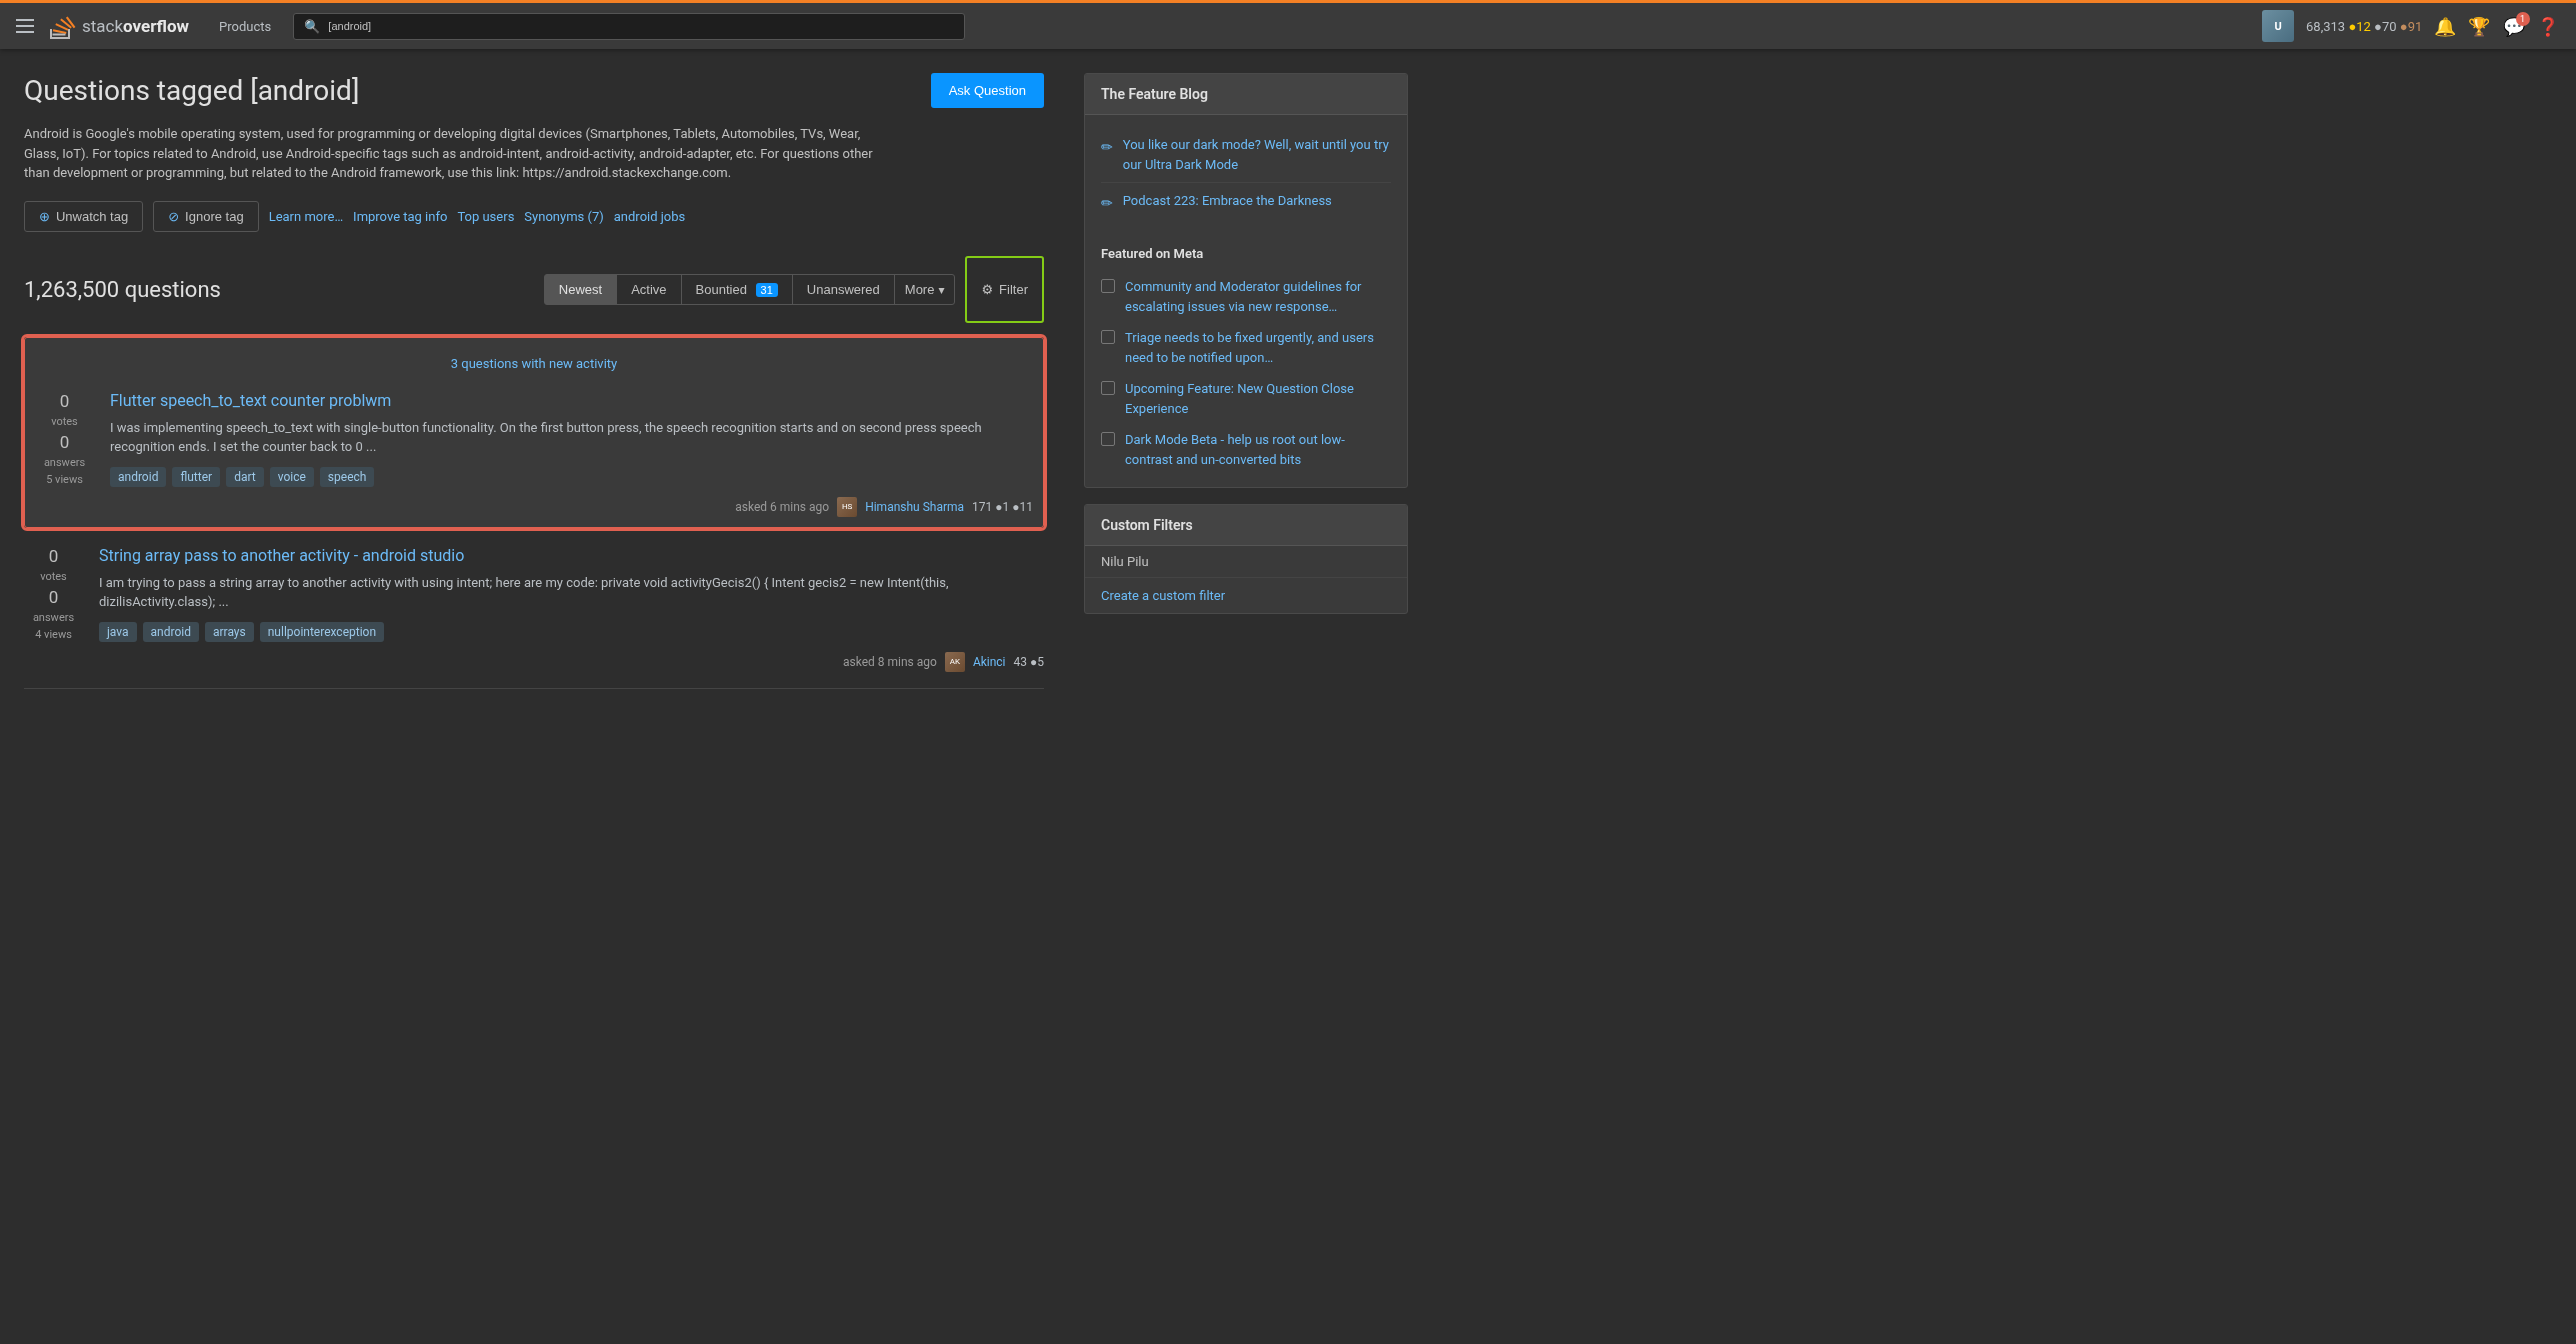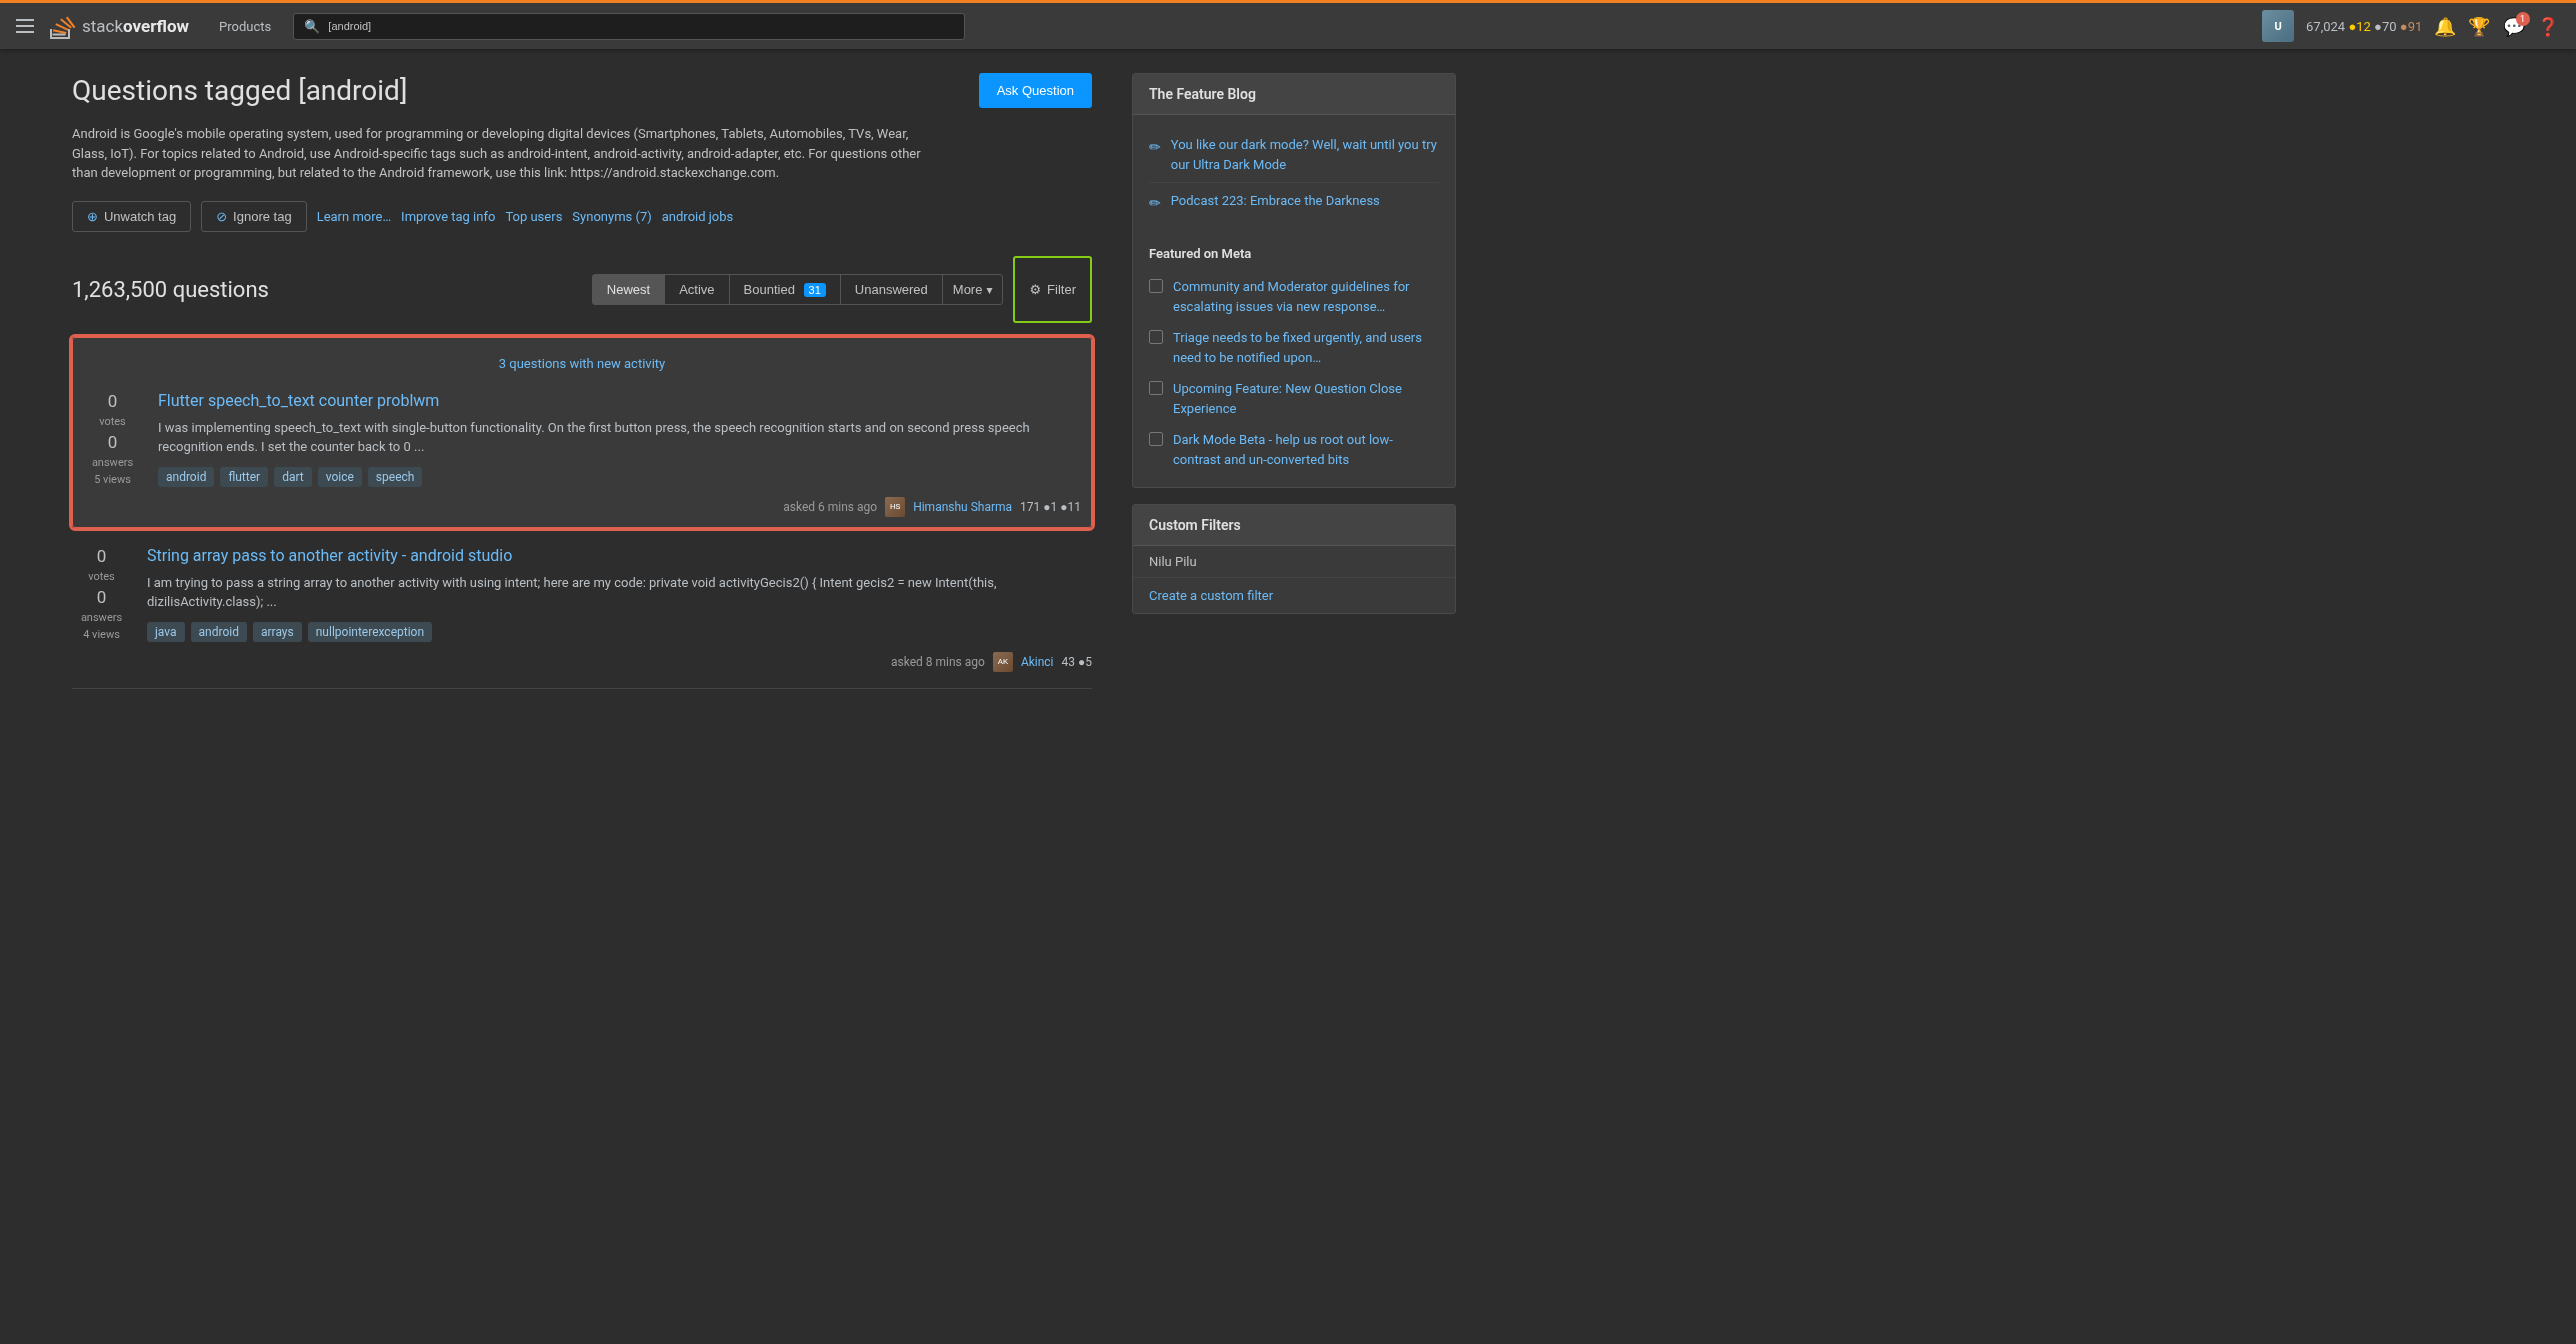--- a/index.html
+++ b/index.html
@@ -86,21 +86,20 @@
       display: flex;
       margin-top: 49px;
       min-height: calc(100vh - 49px);
     }
 
     
     #content {
       flex: 1;
       padding: 24px 24px 24px 24px;
       max-width: 1068px;
-      margin-left: 48px;
     }
 
     
     .page-header {
       display: flex; align-items: center; justify-content: space-between;
       margin-bottom: 16px;
     }
     .page-title {
       font-size: 28px; font-weight: 400; color: #e0e0e0;
     }
@@ -314,21 +313,21 @@
     </span>
   </a>
   <a href="#" class="nav-link">Products</a>
   <div class="search-bar">
     <span class="search-icon-svg">🔍</span>
     <input type="text" value="[android]" style="">
   </div>
   <div class="header-right">
     <div class="user-avatar">U</div>
     <span class="user-rep">
-      <span>67,024</span>
+      <span>68,313</span>
       <span class="rep-gold"> ●<span>12</span></span>
       <span class="rep-silver"> ●<span>70</span></span>
       <span class="rep-bronze"> ●<span>91</span></span>
     </span>
     <span class="header-icon">🔔</span>
     <span class="header-icon">🏆</span>
     <span class="header-icon" style="position:relative;">
       💬
       <span class="notif-badge">1</span>
     </span>

